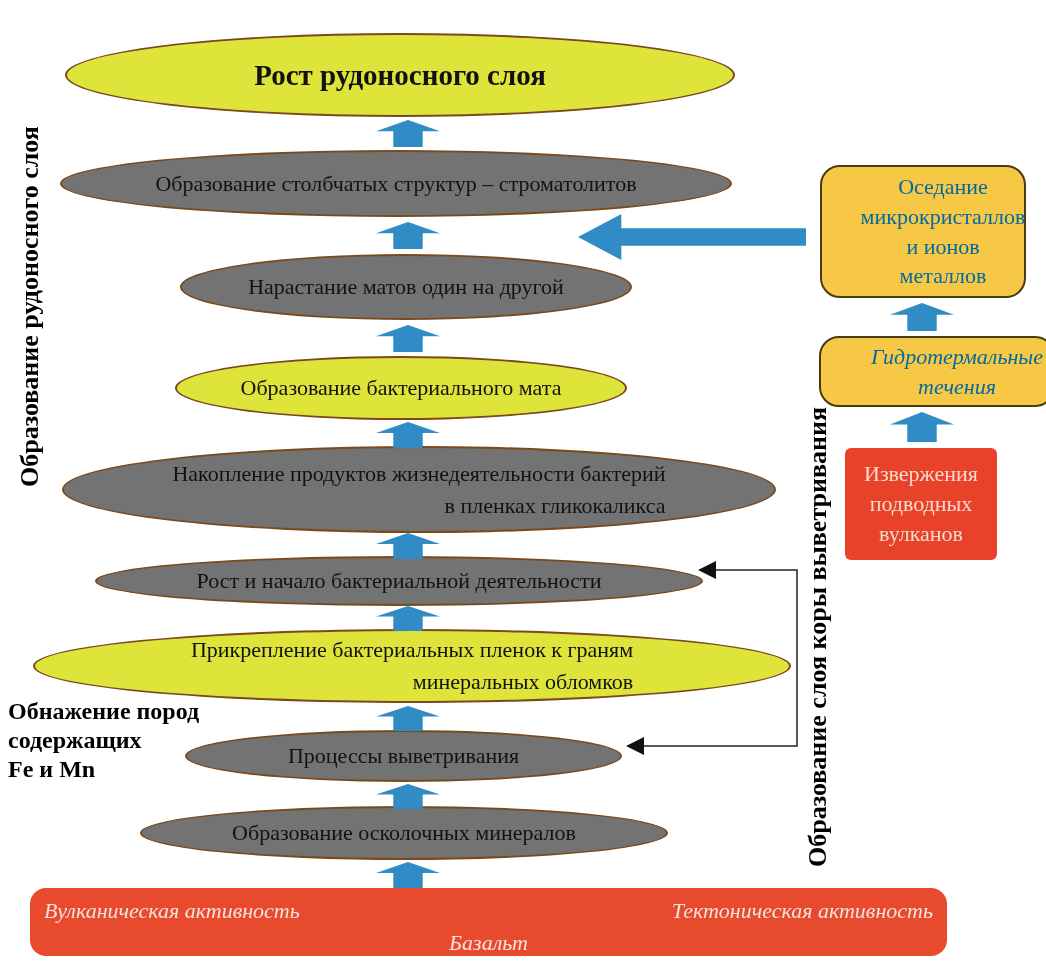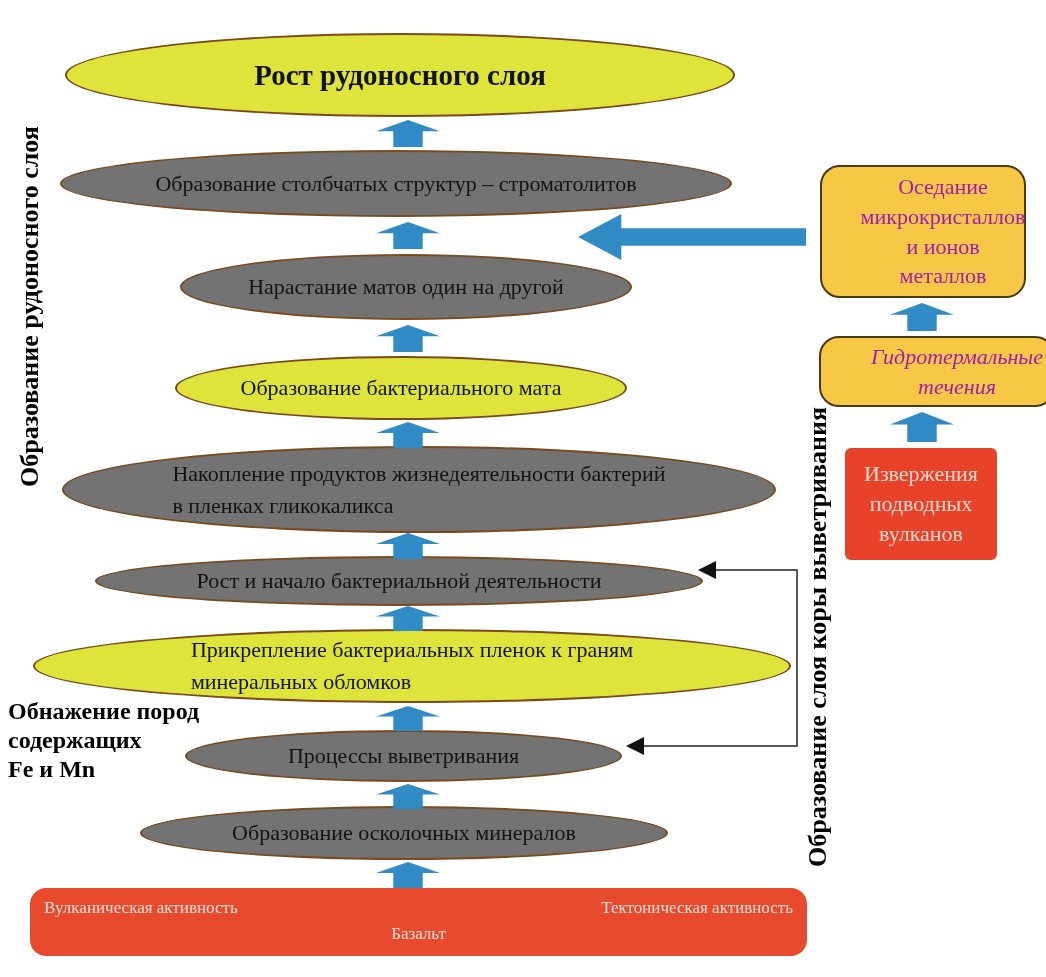--- a/index.html
+++ b/index.html
@@ -1,21 +1,21 @@
 <!DOCTYPE html>
 <html><head>
 <meta charset="utf-8">
 <style>
   html,body{margin:0;padding:0;}
   body{width:1046px;height:977px;position:relative;background:#fff;overflow:hidden;
        font-family:"Liberation Serif","DejaVu Serif",serif;}
   .stage{position:absolute;inset:0;width:1046px;height:977px;}
 
   .ellipse{position:absolute;border-radius:50%;display:flex;align-items:center;justify-content:center;
-           text-align:left;box-sizing:border-box;border:2px solid #7b4a1c;color:#121212;
+           text-align:right;box-sizing:border-box;border:2px solid #7b4a1c;color:#121212;
            font-size:22px;line-height:1.45;}
   .yellow{background:#737373;}
   .green{background:#dfe43a;}
   .pre{white-space:pre-line;}
 
   
   .e1{left:65px;top:33px;width:670px;height:84px;font-size:29px;font-weight:bold;}
   .e2{left:60px;top:150px;width:672px;height:67px;}
   .e3{left:180px;top:254px;width:452px;height:66px;}
   .e4{left:175px;top:356px;width:452px;height:64px;}
@@ -38,28 +38,28 @@
   .a9{left:376px;top:862px;width:64px;height:26px;}
   .ar1{left:890px;top:303px;width:64px;height:28px;}
   .ar2{left:890px;top:412px;width:64px;height:30px;}
 
   .left-arrow{position:absolute;left:578px;top:214px;width:228px;height:46px;background:#318bc5;
     clip-path:polygon(0 50%,19% 0,19% 31%,100% 31%,100% 69%,19% 69%,19% 100%);}
 
   
   .rbox{position:absolute;box-sizing:border-box;display:flex;align-items:center;justify-content:center;
         text-align:center;font-size:22px;line-height:1.35;}
-  .ybox{background:#f6c845;border:2px solid #4a3a10;border-radius:20px;color:#a21caf;padding-left:40px;}
+  .ybox{background:#f6c845;border:2px solid #4a3a10;border-radius:20px;color:#0369a1;padding-left:40px;}
   .b1{left:820px;top:165px;width:206px;height:133px;}
   .b2{left:819px;top:336px;width:236px;height:71px;font-style:italic;}
   .b3{left:845px;top:448px;width:152px;height:112px;background:#e8422a;border-radius:6px;color:#f8d9cc;}
 
   
-  .base{position:absolute;left:30px;top:888px;width:777px;height:68px;background:#e84a2e;
-        border-radius:16px;color:#f7e3da;font-size:17px;box-sizing:border-box;padding:10px 14px 0 14px;}
+  .base{position:absolute;left:30px;top:888px;width:917px;height:68px;background:#e84a2e;
+        border-radius:16px;color:#f7e3da;font-size:22px;box-sizing:border-box;padding:10px 14px 0 14px;font-style:italic;}
   .base .row1{display:flex;justify-content:space-between;}
   .base .row2{text-align:center;margin-top:6px;}
 
   
   .vlabel{position:absolute;text-align:center;font-weight:bold;font-size:26px;color:#000;
           white-space:nowrap;transform:rotate(-90deg);}
   .vleft{left:-150px;top:292px;width:360px;height:30px;}
   .vright{left:588px;top:622px;width:460px;height:30px;}
 
   .sidenote{position:absolute;left:8px;top:697px;width:212px;text-align:left;font-weight:bold;

